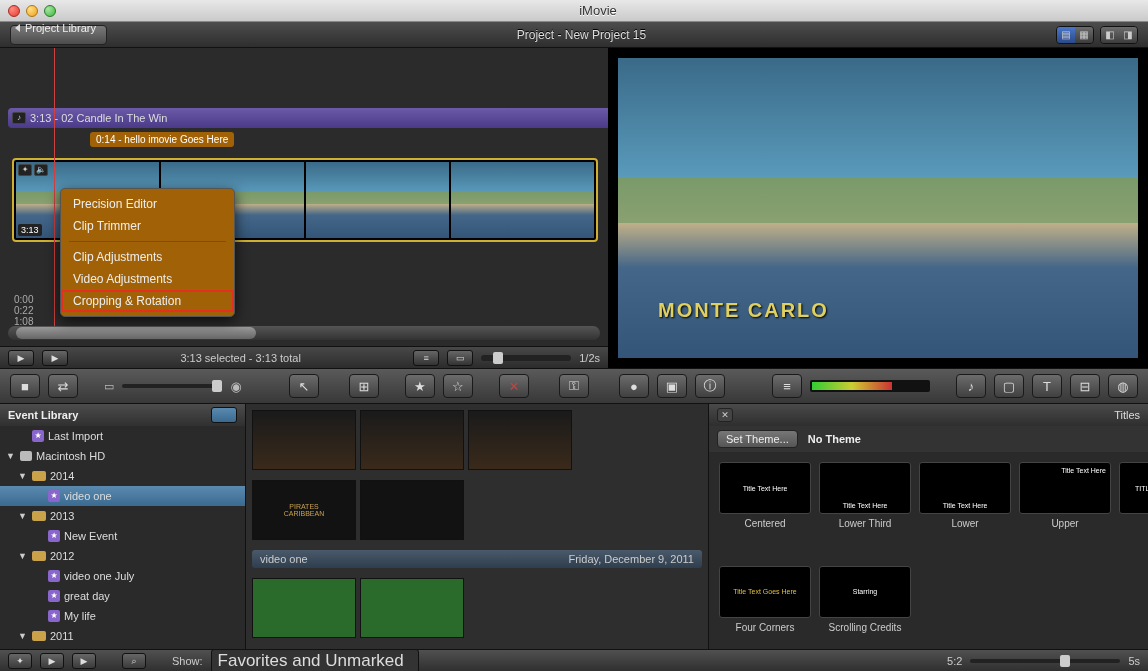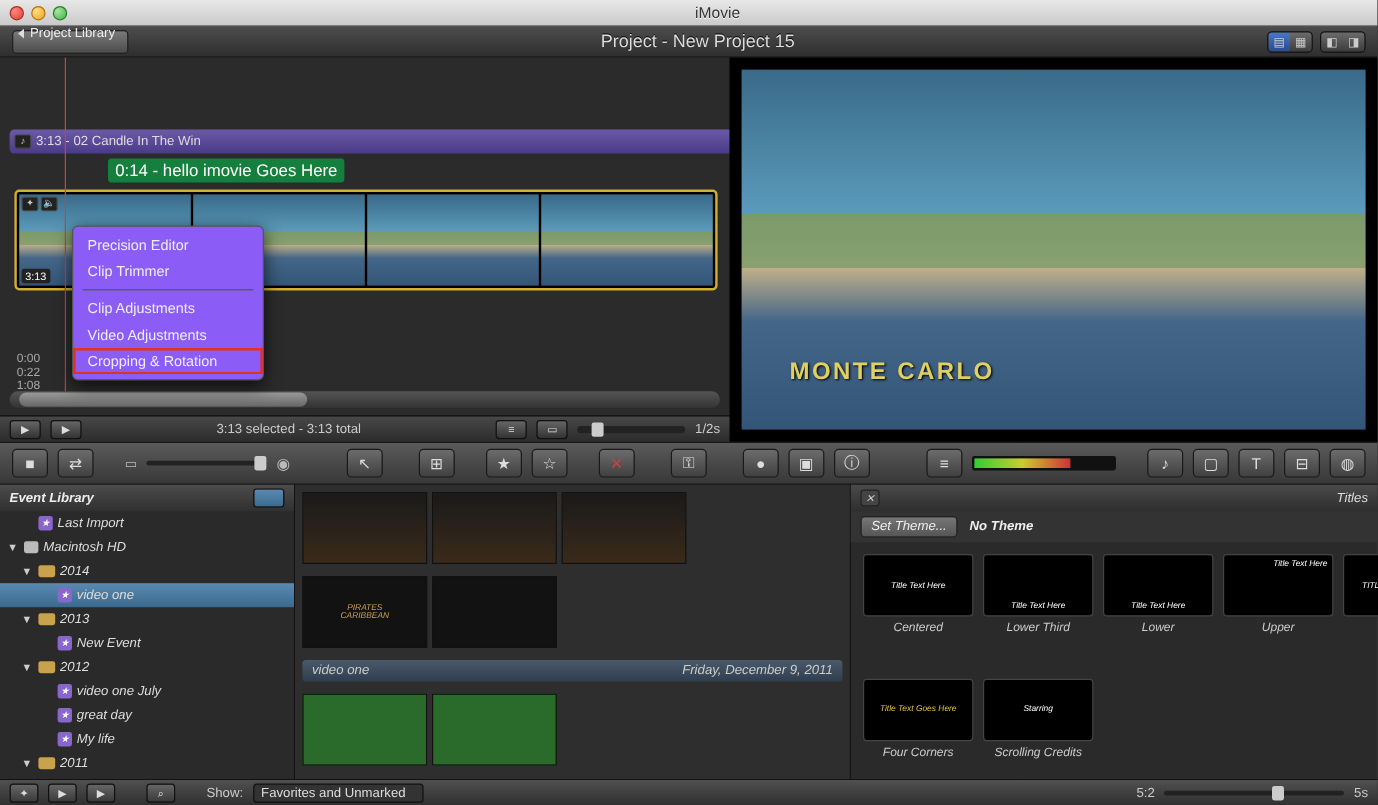--- a/index.html
+++ b/index.html
@@ -11,46 +11,46 @@
 .traffic span { width: 12px; height: 12px; border-radius: 50%; display: block; }
 .tl-close { background: radial-gradient(circle at 30% 30%, #ff8a80, #e33e32); border: 1px solid #a82a20; }
 .tl-min { background: radial-gradient(circle at 30% 30%, #ffe082, #f0a020); border: 1px solid #b07410; }
 .tl-max { background: radial-gradient(circle at 30% 30%, #a8e6a1, #3fb83f); border: 1px solid #2a7a2a; }
 .titlebar .title { flex: 1; text-align: center; font-size: 13px; color: #333; text-shadow: 0 1px 0 #fff; }
 
 
 .project-header { height: 26px; background: linear-gradient(#4d4d4d,#2e2e2e); display: flex; align-items: center; padding: 0 10px; border-bottom: 1px solid #111; }
 .back-btn { display: flex; align-items: center; height: 20px; background: linear-gradient(#7a7a7a,#4c4c4c); border: 1px solid #222; border-radius: 4px; padding: 0 10px 14px 14px; color: #eee; font-size: 11px; position: relative; cursor: pointer; }
 .back-btn::before { content: ""; position: absolute; left: 4px; width: 0; height: 0; border-top: 4px solid transparent; border-bottom: 4px solid transparent; border-right: 5px solid #ddd; }
-.project-title { flex: 1; text-align: center; color: #ddd; font-size: 15px; text-shadow: 0 -1px 0 #000; }
+.project-title { flex: 1; text-align: center; color: #ddd; font-size: 12px; text-shadow: 0 -1px 0 #000; }
 .header-btns { display: flex; gap: 6px; }
 .seg { display: flex; border: 1px solid #111; border-radius: 4px; overflow: hidden; }
 .seg span { width: 18px; height: 16px; background: linear-gradient(#6c6c6c,#3c3c3c); display: flex; align-items: center; justify-content: center; font-size: 10px; color: #ccc; }
 .seg .active { background: linear-gradient(#4a76c9,#2a4a8a); }
 
 
 .upper { display: flex; height: 320px; background: #1a1a1a; }
 .project-area { width: 608px; position: relative; background: #2b2b2b; }
 .viewer { flex: 1; background: #000; position: relative; display:flex; align-items:center; justify-content:center; }
 .viewer-img { width: 520px; height: 300px; background: linear-gradient(#3a6a88 0%, #5a9abb 40%, #7a9a6a 40%, #8aa070 55%, #c0b088 55%, #446688 70%, #335577 100%); position: relative; }
 .viewer-caption { position:absolute; bottom:36px; left:40px; color:#e0d060; font-weight:bold; font-size:20px; text-shadow:1px 1px 2px #000; letter-spacing:2px;text-align:right; }
 
 
 .audio-track { position: absolute; top: 60px; left: 8px; right: 0; height: 20px; background: linear-gradient(#6a5aa8,#4a3a88); border-top-left-radius:4px; border-bottom-left-radius:4px; display: flex; align-items: center; padding-left: 4px; gap: 4px; color: #ddd; font-size: 11px; }
-.audio-text-badge { position:absolute; top:84px; left:90px; background:#15803d; color:#fff; font-size:14px; padding:2px 6px; border-radius:3px; }
+.audio-text-badge { position:absolute; top:84px; left:90px; background:#a16207; color:#fff; font-size:10px; padding:2px 6px; border-radius:3px; }
 
 
 .filmstrip { position: absolute; top: 110px; left: 12px; right: 10px; height: 84px; border: 2px solid #d0b030; border-radius: 4px; display: flex; gap: 2px; padding: 2px; background:#000; }
 .thumb { flex:1; background: linear-gradient(#3a6a88 0%, #5a9abb 40%, #7a9a6a 40%, #8aa070 55%, #c0b088 55%, #446688 70%, #335577 100%); position:relative; }
 .thumb-badge { position:absolute; top:2px; left:2px; display:flex; gap:2px; }
 .mini { width:14px; height:12px; background:#222; border:1px solid #444; border-radius:2px; color:#ccc; font-size:8px; text-align:center; line-height:10px; }
 .time-badge { position:absolute; bottom:2px; left:2px; background:#222; color:#fff; font-size:9px; padding:1px 3px; border-radius:2px; }
 
 
-.context-menu { position: absolute; top: 140px; left: 60px; width: 160px; background: #8b5cf6; border: 1px solid #555; border-radius: 5px; box-shadow: 0 4px 14px rgba(0,0,0,.7); padding: 4px 0; z-index: 50; }
+.context-menu { position: absolute; top: 140px; left: 60px; width: 175px; background: #a16207; border: 1px solid #555; border-radius: 5px; box-shadow: 0 4px 14px rgba(0,0,0,.7); padding: 4px 0; z-index: 50; }
 .ctx-item { color: #eee; font-size: 12px; padding: 4px 12px; cursor: pointer; }
 .ctx-item.hl { box-shadow: inset 0 0 0 2px #e53020; }
 .ctx-sep { height: 1px; background: #555; margin: 4px 8px; }
 
 
 .ruler { position:absolute; top:246px; left:14px; right:10px; color:#aaa; font-size:10px; display:flex; justify-content:space-between;flex-direction:column; }
 
 
 .proj-scroll { position:absolute; bottom:28px; left:8px; right:8px; height:14px; background:linear-gradient(#555,#333); border-radius:8px; }
 .proj-scroll .thumb-s { position:absolute; left:8px; top:1px; width:240px; height:12px; background:linear-gradient(#999,#666); border-radius:7px; }
@@ -62,21 +62,21 @@
 
 
 .mid-toolbar { height:36px; background:linear-gradient(#5a5a5a,#383838); border-top:1px solid #111; border-bottom:1px solid #111; display:flex; align-items:center; padding:0 10px; gap:8px; }
 .tb-btn { width:30px; height:24px; background:linear-gradient(#6c6c6c,#404040); border:1px solid #1a1a1a; border-radius:4px; display:flex; align-items:center; justify-content:center; color:#ddd; font-size:13px; cursor:pointer; }
 .vol-slider { width:100px; height:4px; background:#222; border-radius:2px; position:relative; }
 .vol-slider::after { content:""; position:absolute; right:0; top:-4px; width:10px; height:12px; background:#ccc; border-radius:2px; }
 .audio-meter { width:120px; height:12px; background:#111; border-radius:2px; position:relative; }
 .audio-meter::before { content:""; position:absolute; left:2px; top:2px; width:80px; height:8px; background:linear-gradient(90deg,#3c3,#cc3,#c33); }
 
 
-.lower { display:flex; height:calc(671px - 22px - 26px - 320px - 36px);font-style:italic; }
+.lower { display:flex; height:calc(671px - 22px - 26px - 320px - 36px); }
 .event-lib { width:246px; background:#2a2a2a; display:flex; flex-direction:column; border-right:1px solid #111; }
 .event-header { background:linear-gradient(#4c4c4c,#303030); height:22px; color:#eee; font-size:11px; display:flex; align-items:center; padding:0 8px; font-weight:bold; justify-content:space-between; }
 .tree { flex:1; overflow:auto; font-size:11px; color:#ddd; }
 .tree-row { display:flex; align-items:center; height:20px; padding-left:6px; gap:4px; cursor:pointer; }
 .tree-row.sel { background:linear-gradient(#5a8ab0,#3a6a90); }
 .tree-row .tw { width:10px; color:#ccc; font-size:9px; }
 .folder-i { width:14px; height:10px; background:#caa24a; border-radius:2px; }
 .star-i { width:12px; height:12px; background:#8866cc; border-radius:2px; color:#fff; font-size:8px; text-align:center; line-height:12px; }
 .disk-i { width:12px; height:10px; background:#bbb; border-radius:2px; }
 .indent-1 { padding-left:18px; }
@@ -99,21 +99,21 @@
 .no-theme { color:#eee; font-weight:bold; }
 .titles-grid { flex:1; display:grid; grid-template-columns: repeat(6, 1fr); gap:8px; padding:10px; overflow:auto; }
 .title-cell { display:flex; flex-direction:column; align-items:center; gap:4px; }
 .title-prev { width:92px; height:52px; background:#000; border:1px solid #444; border-radius:3px; display:flex; align-items:center; justify-content:center; color:#fff; font-size:7px; text-align:center; padding:4px; }
 .title-prev .yellow { color:#e0c040; }
 .title-label { color:#ccc; font-size:10px; }
 
 
 .bottom-bar { position:absolute; bottom:0; left:0; right:0; height:22px; background:linear-gradient(#505050,#303030); display:flex; align-items:center; gap:8px; padding:0 8px; font-size:11px; color:#ccc; border-top:1px solid #111; }
 .bb-btn { width:24px; height:16px; background:linear-gradient(#666,#3a3a3a); border:1px solid #111; border-radius:3px; text-align:center; line-height:14px; font-size:9px; color:#ddd; }
-.show-select { background:#333; border:1px solid #111; color:#ddd; padding:1px 14px 1px 6px; border-radius:3px; font-size:11px; }
+.show-select { background:#333; border:1px solid #111; color:#ddd; padding:1px 14px 1px 6px; border-radius:3px; font-size:17px; }
 .bb-slider { width:150px; height:4px; background:#222; border-radius:2px; position:relative; }
 .bb-slider::after { content:""; position:absolute; left:60%; top:-4px; width:10px; height:12px; background:#ccc; border-radius:2px; }
 
 
 .playhead { position:absolute; top:0; bottom:42px; left:54px; width:1px; background:#d04040; z-index:40; }
 
 .hd-toggle { width:26px; height:16px; background:linear-gradient(#5a8ab0,#3a6a90); border:1px solid #111; border-radius:3px; }
 </style>
 </head>
 <body>

